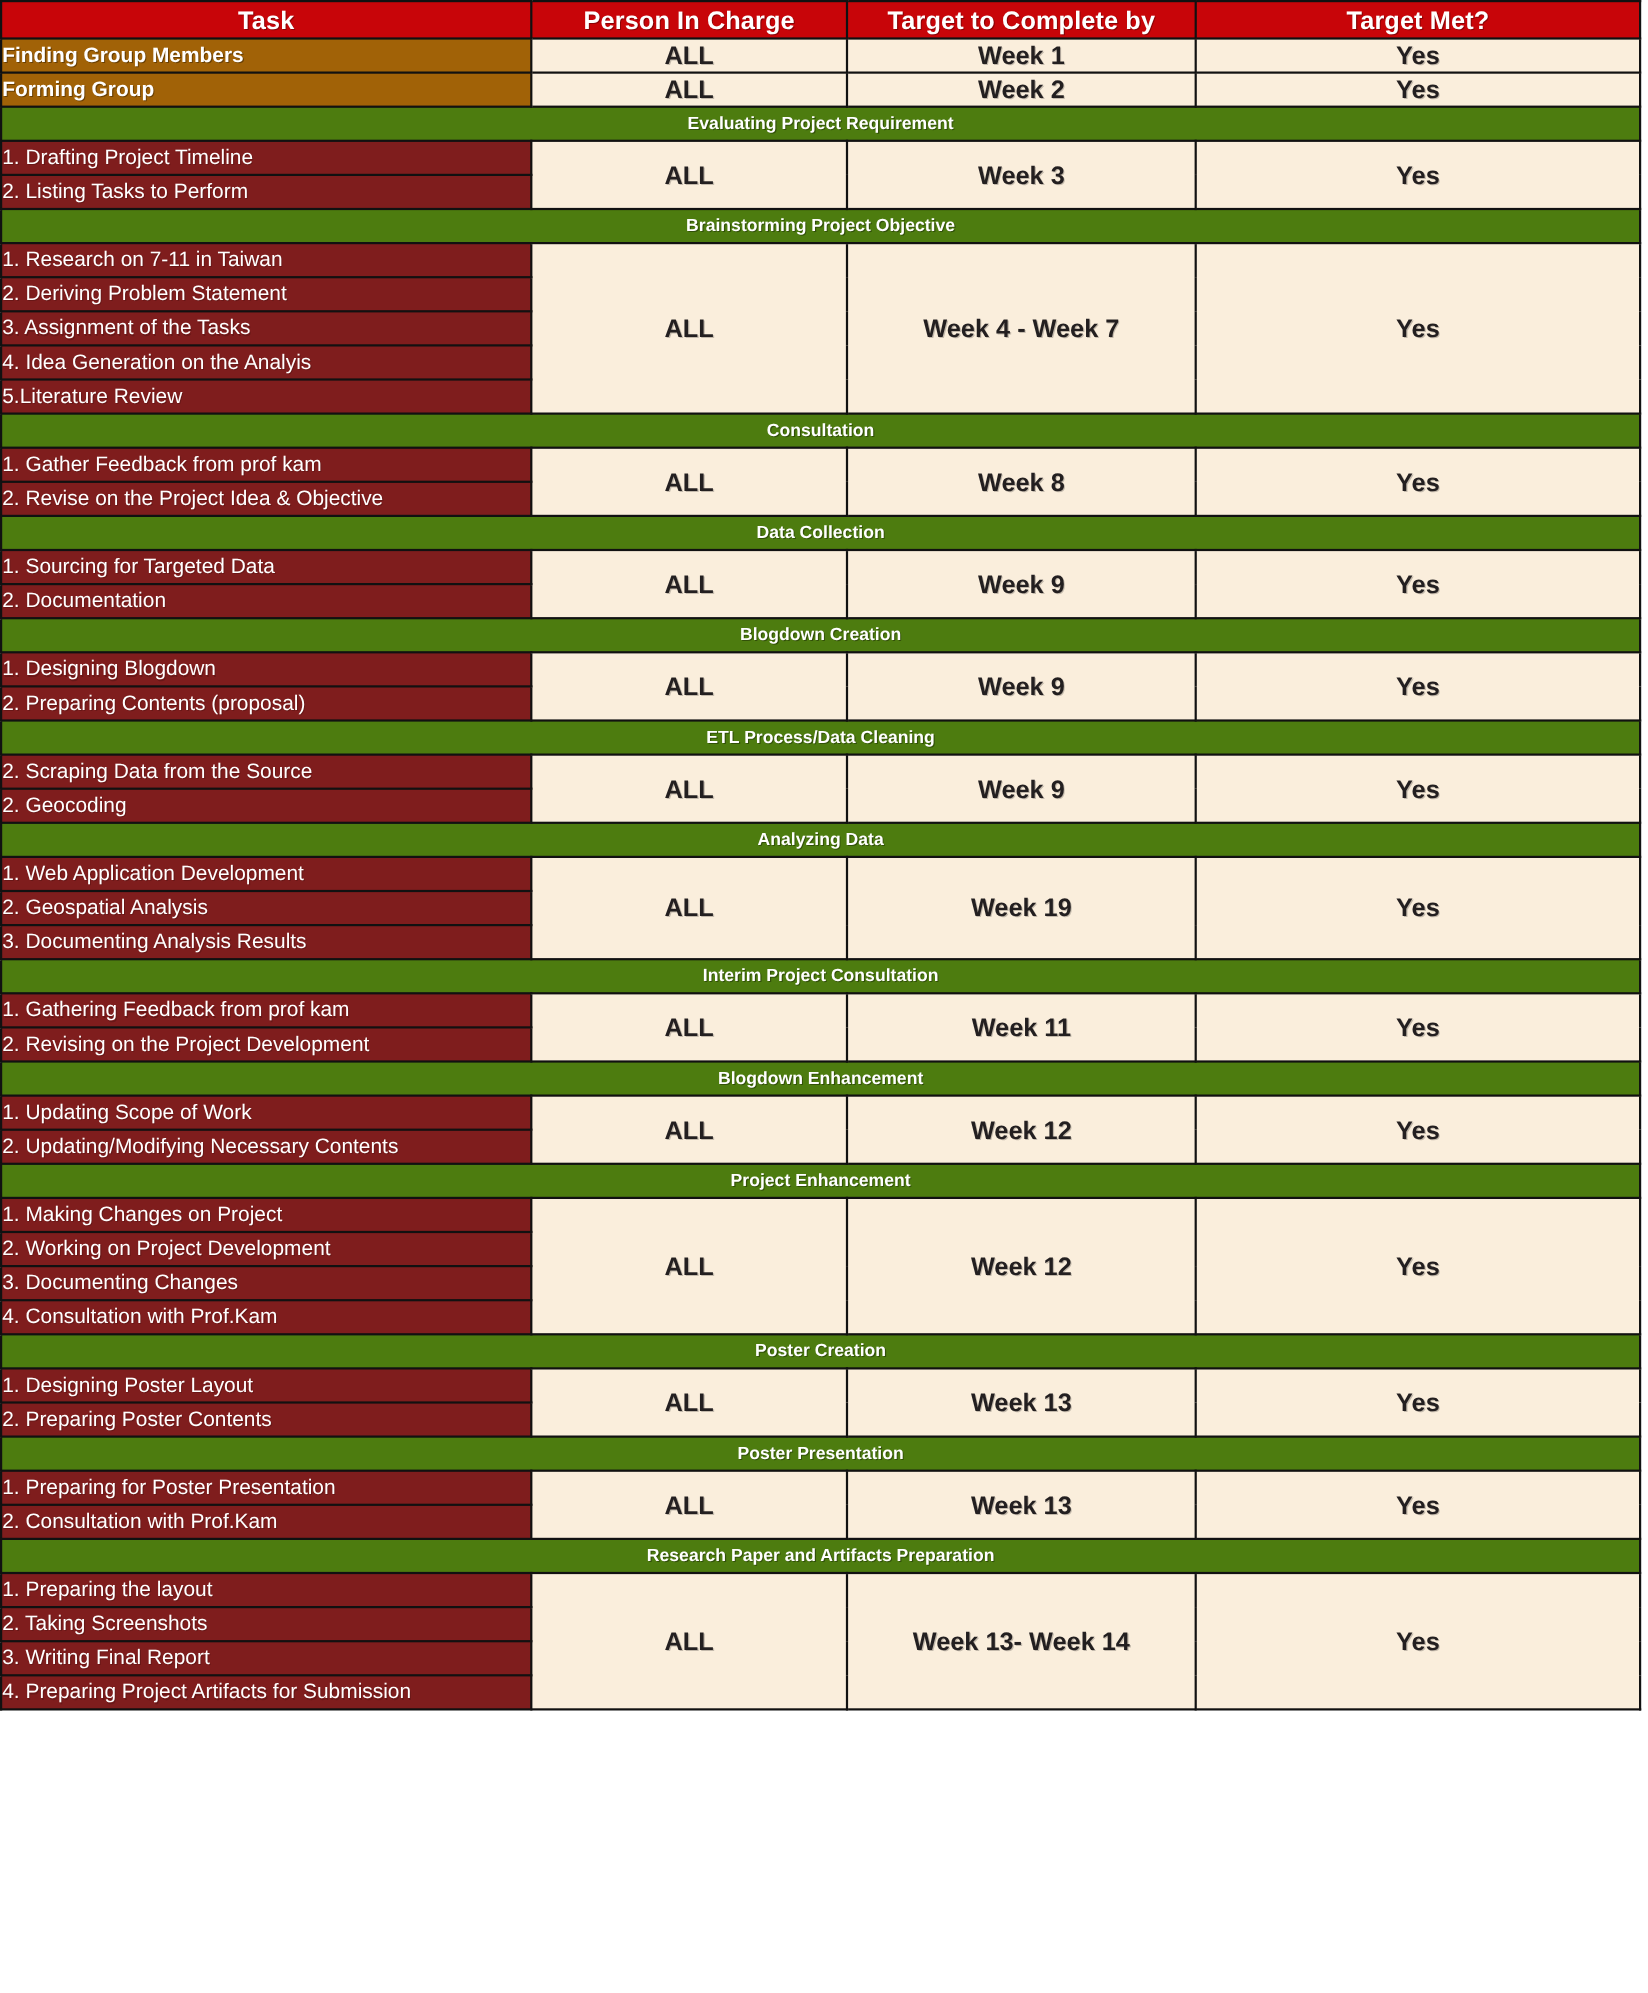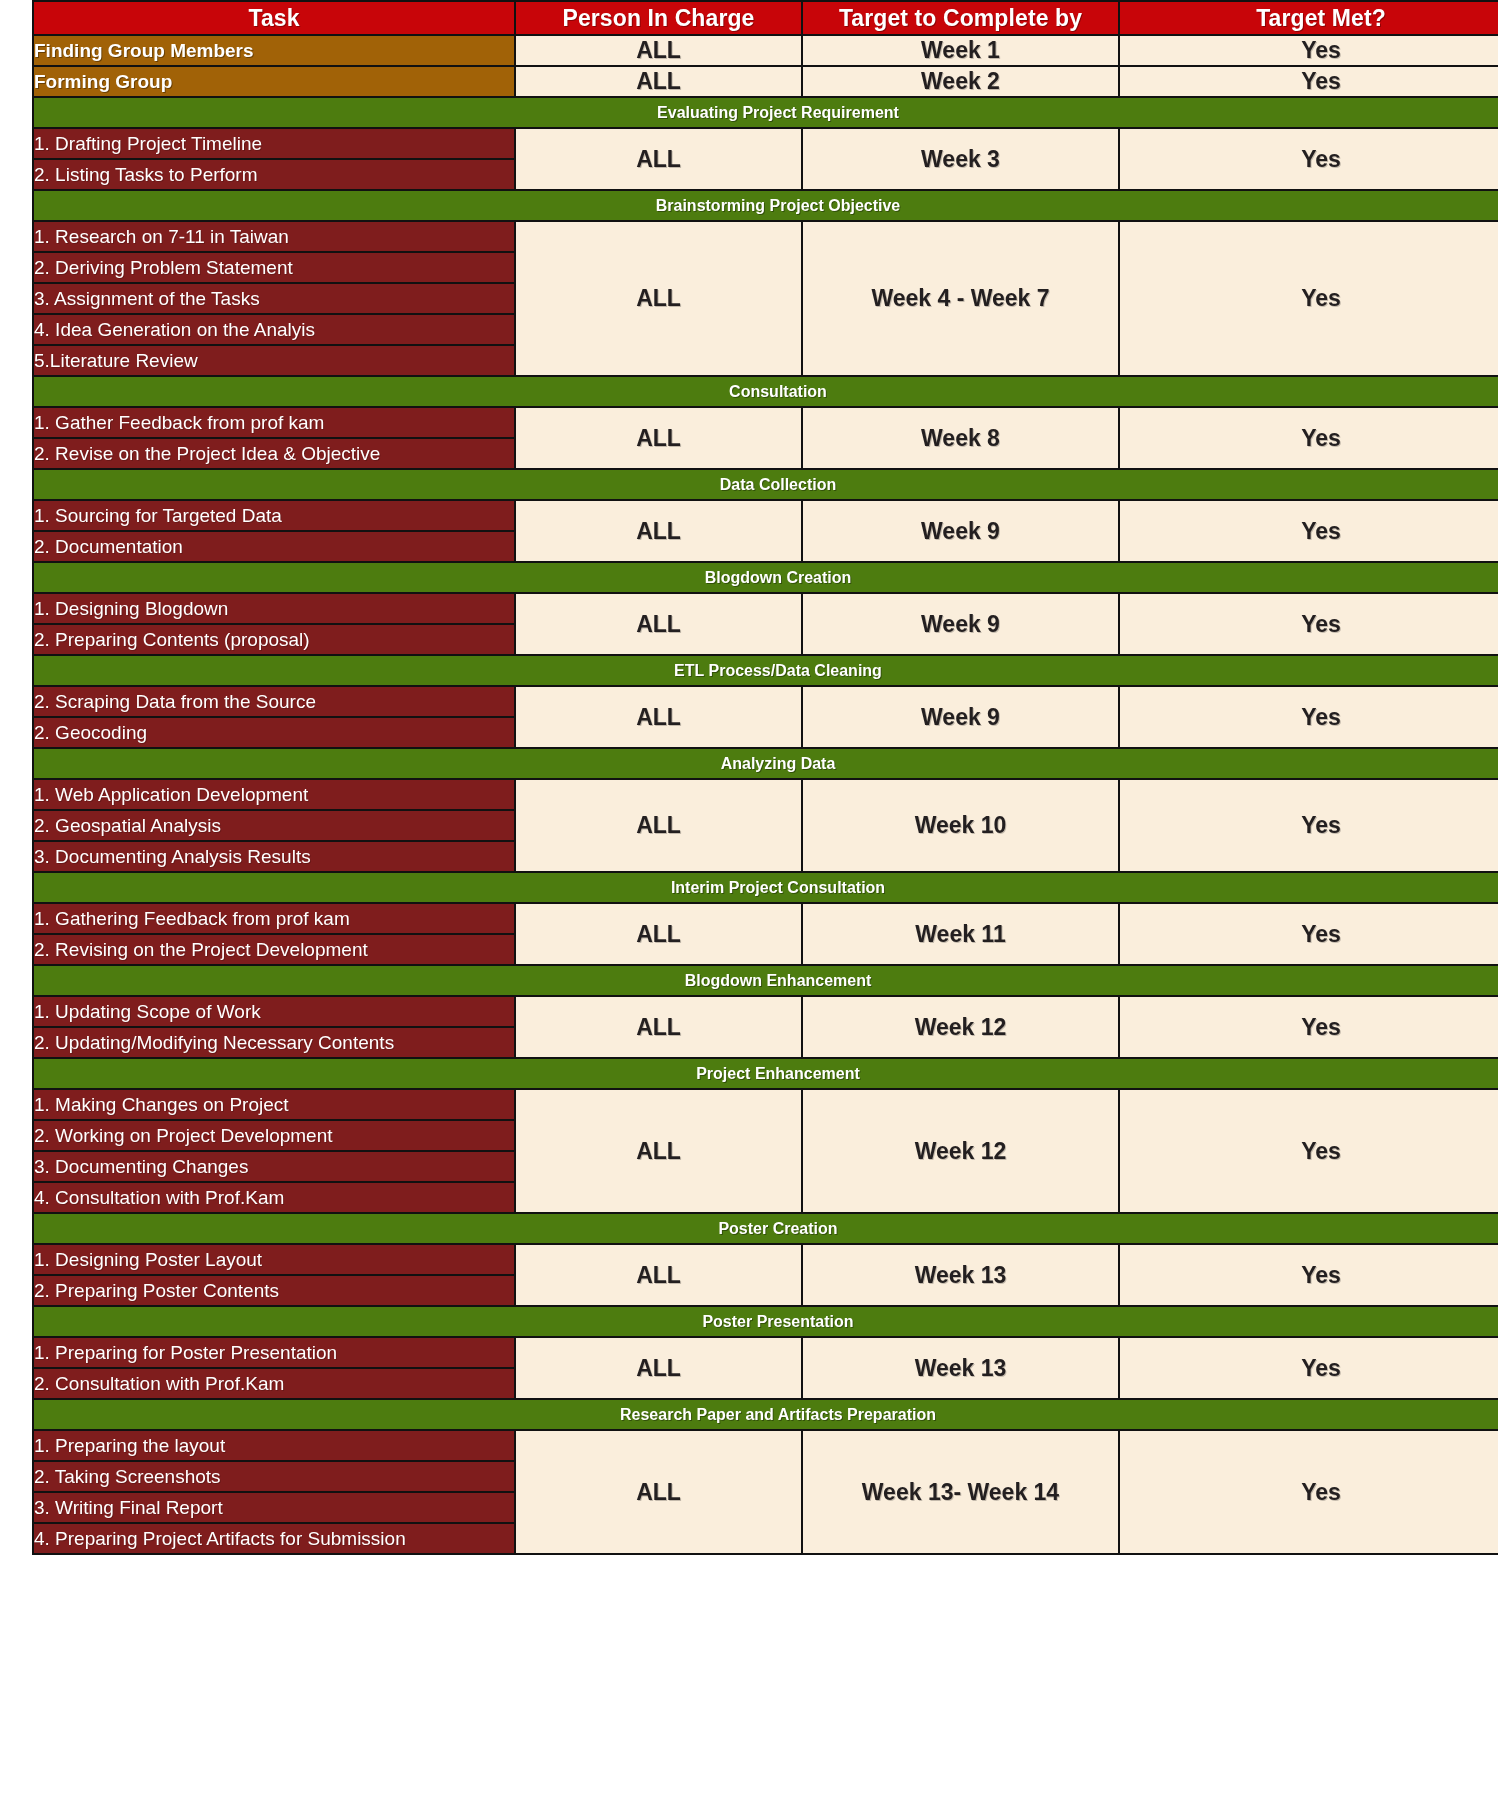--- a/index.html
+++ b/index.html
@@ -9,21 +9,20 @@
   }
   body {
     font-family: "Liberation Sans", sans-serif;
     width: 1498px;
   }
   #sheet {
     width: 1344px;
     min-height: 1812px;
     background: #ffffff;
     position: relative;
-    margin-left: 32px;
   }
   table.gantt {
     border-collapse: collapse;
     table-layout: fixed;
     width: 1490px;
     margin: 0;
   }
   table.gantt col.c-task   { width: 482px; }
   table.gantt col.c-person { width: 287px; }
   table.gantt col.c-target { width: 317px; }
@@ -230,21 +229,21 @@
           <td class="subtask">2. Geocoding</td>
         </tr>
         <tr>
           <td class="section" colspan="4">
             <span class="sec-inner">Analyzing Data</span>
           </td>
         </tr>
         <tr>
           <td class="subtask">1. Web Application Development</td>
           <td class="val" rowspan="3">ALL</td>
-          <td class="val" rowspan="3">Week 10</td>
+          <td class="val" rowspan="3">Week 19</td>
           <td class="val" rowspan="3">Yes</td>
         </tr>
         <tr>
           <td class="subtask">2. Geospatial Analysis</td>
         </tr>
         <tr>
           <td class="subtask">3. Documenting Analysis Results</td>
         </tr>
         <tr>
           <td class="section" colspan="4">

